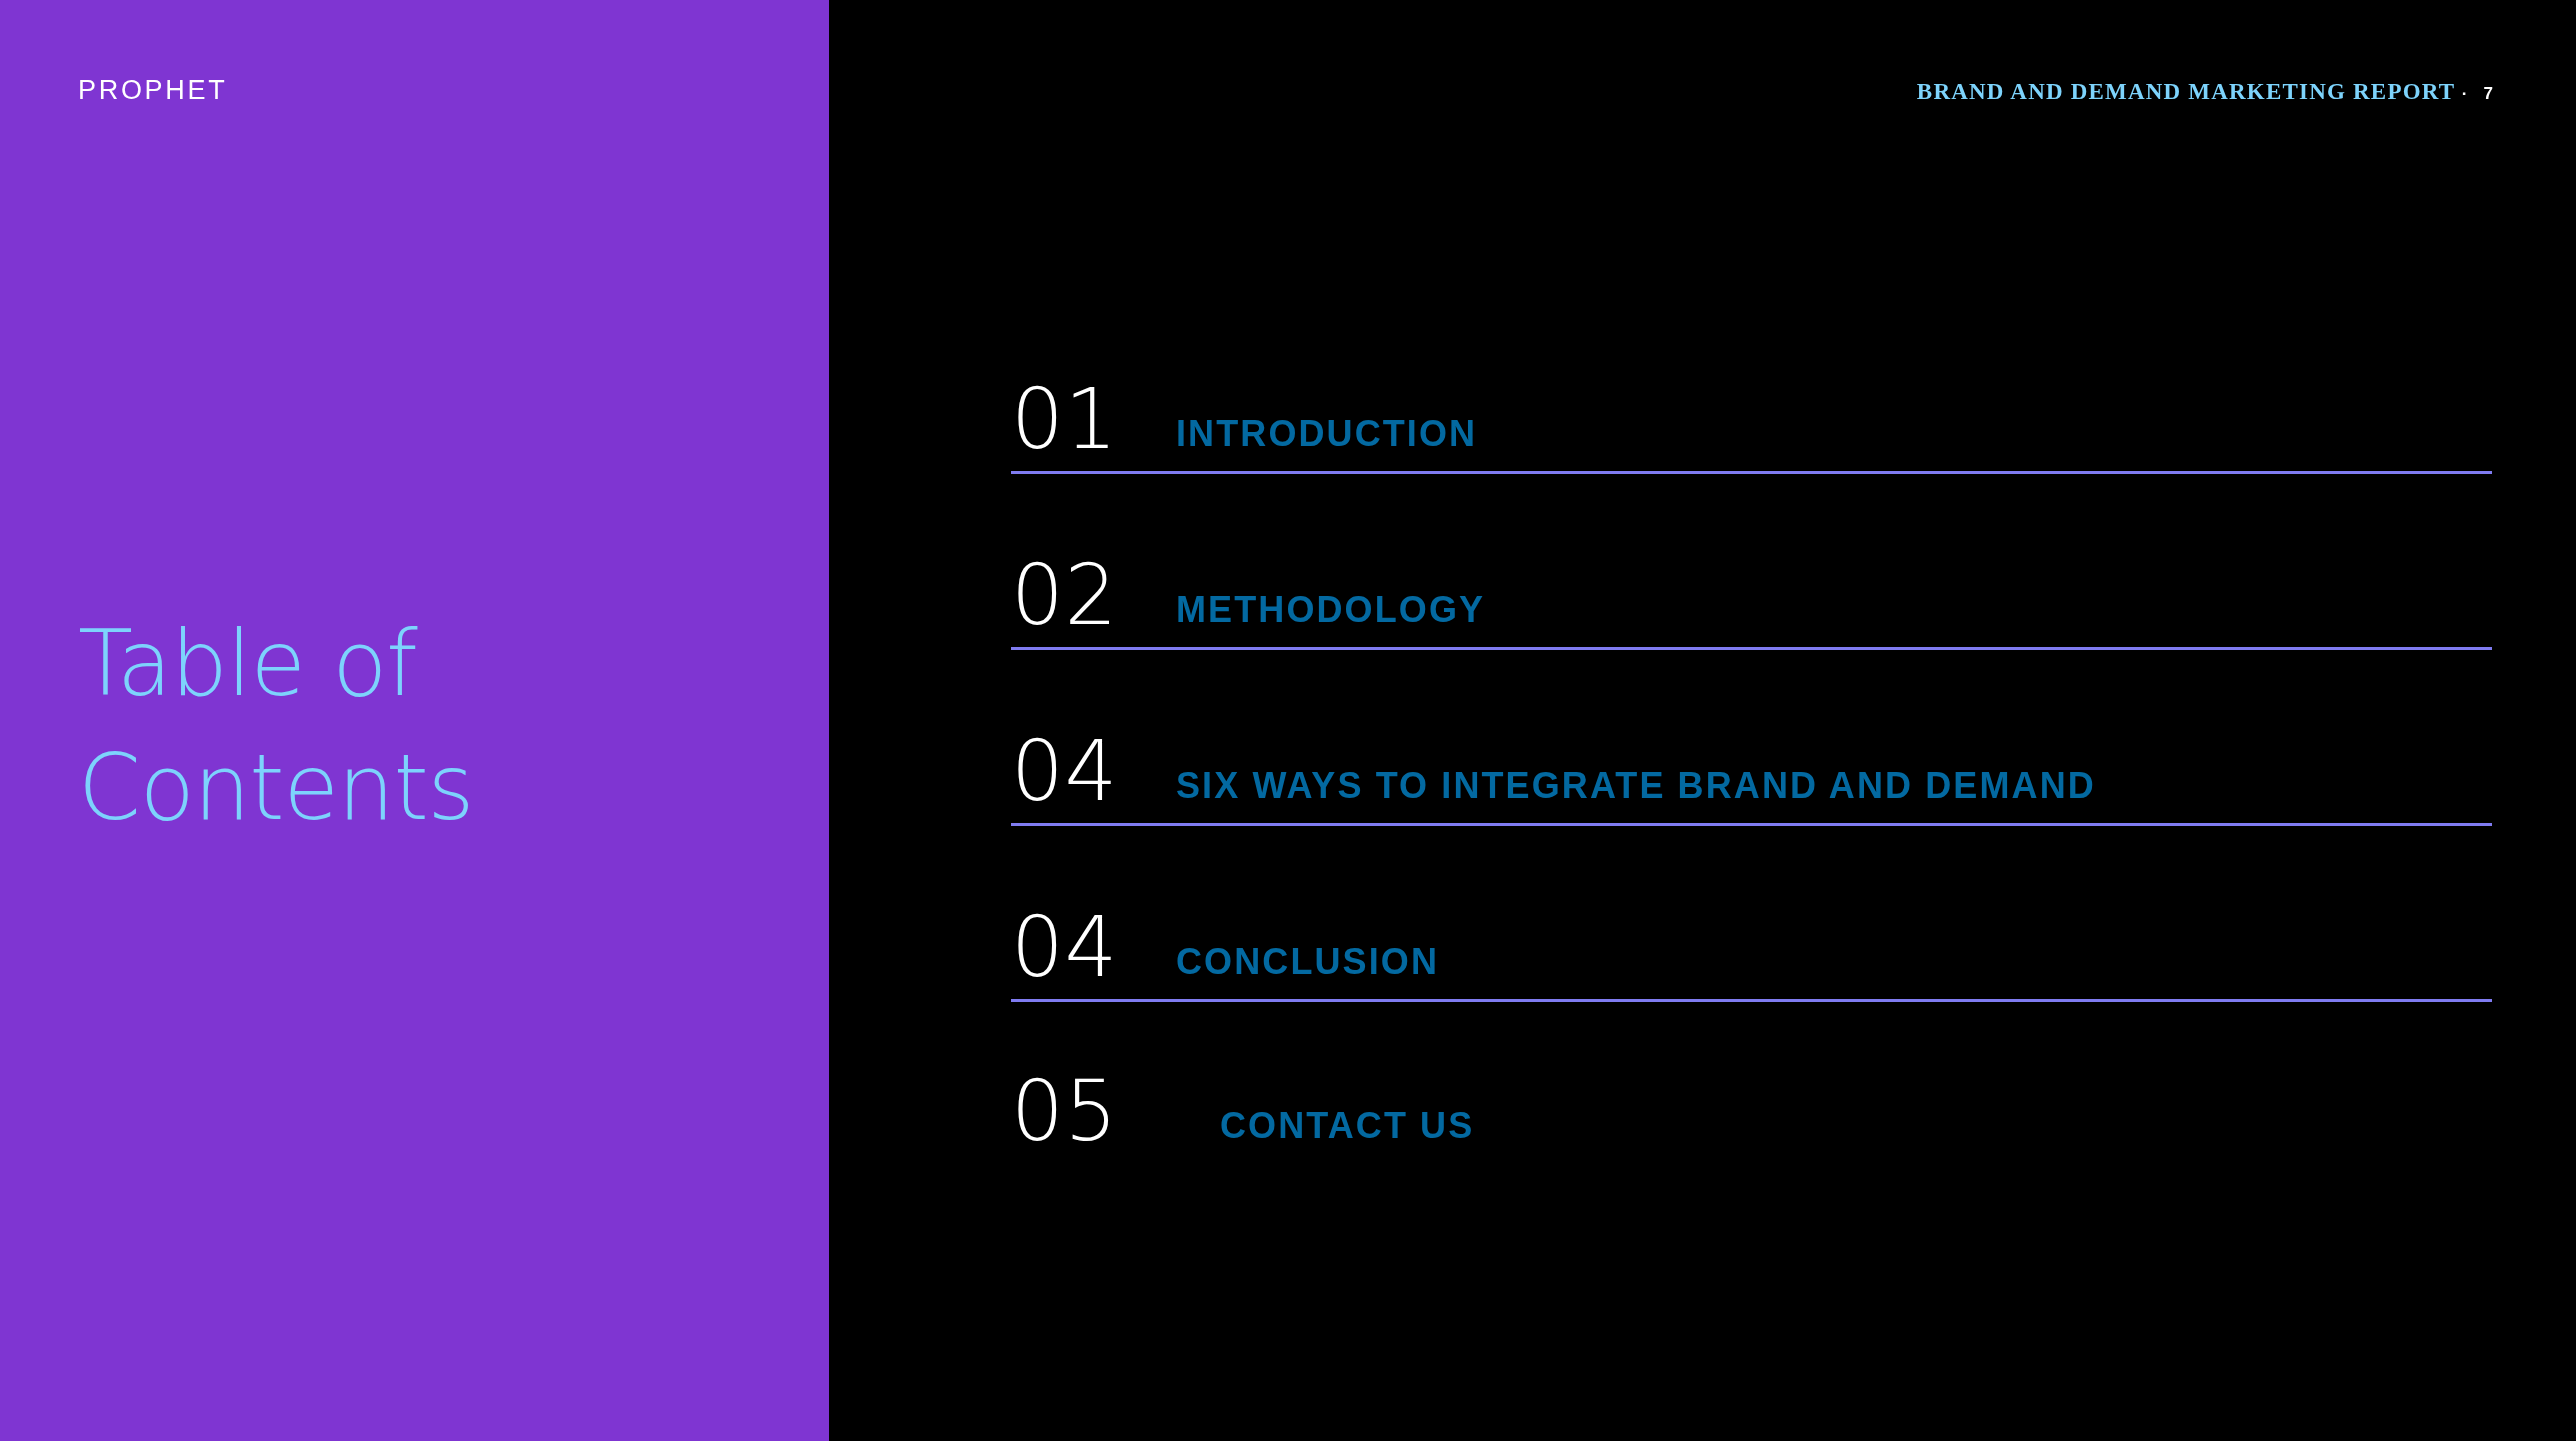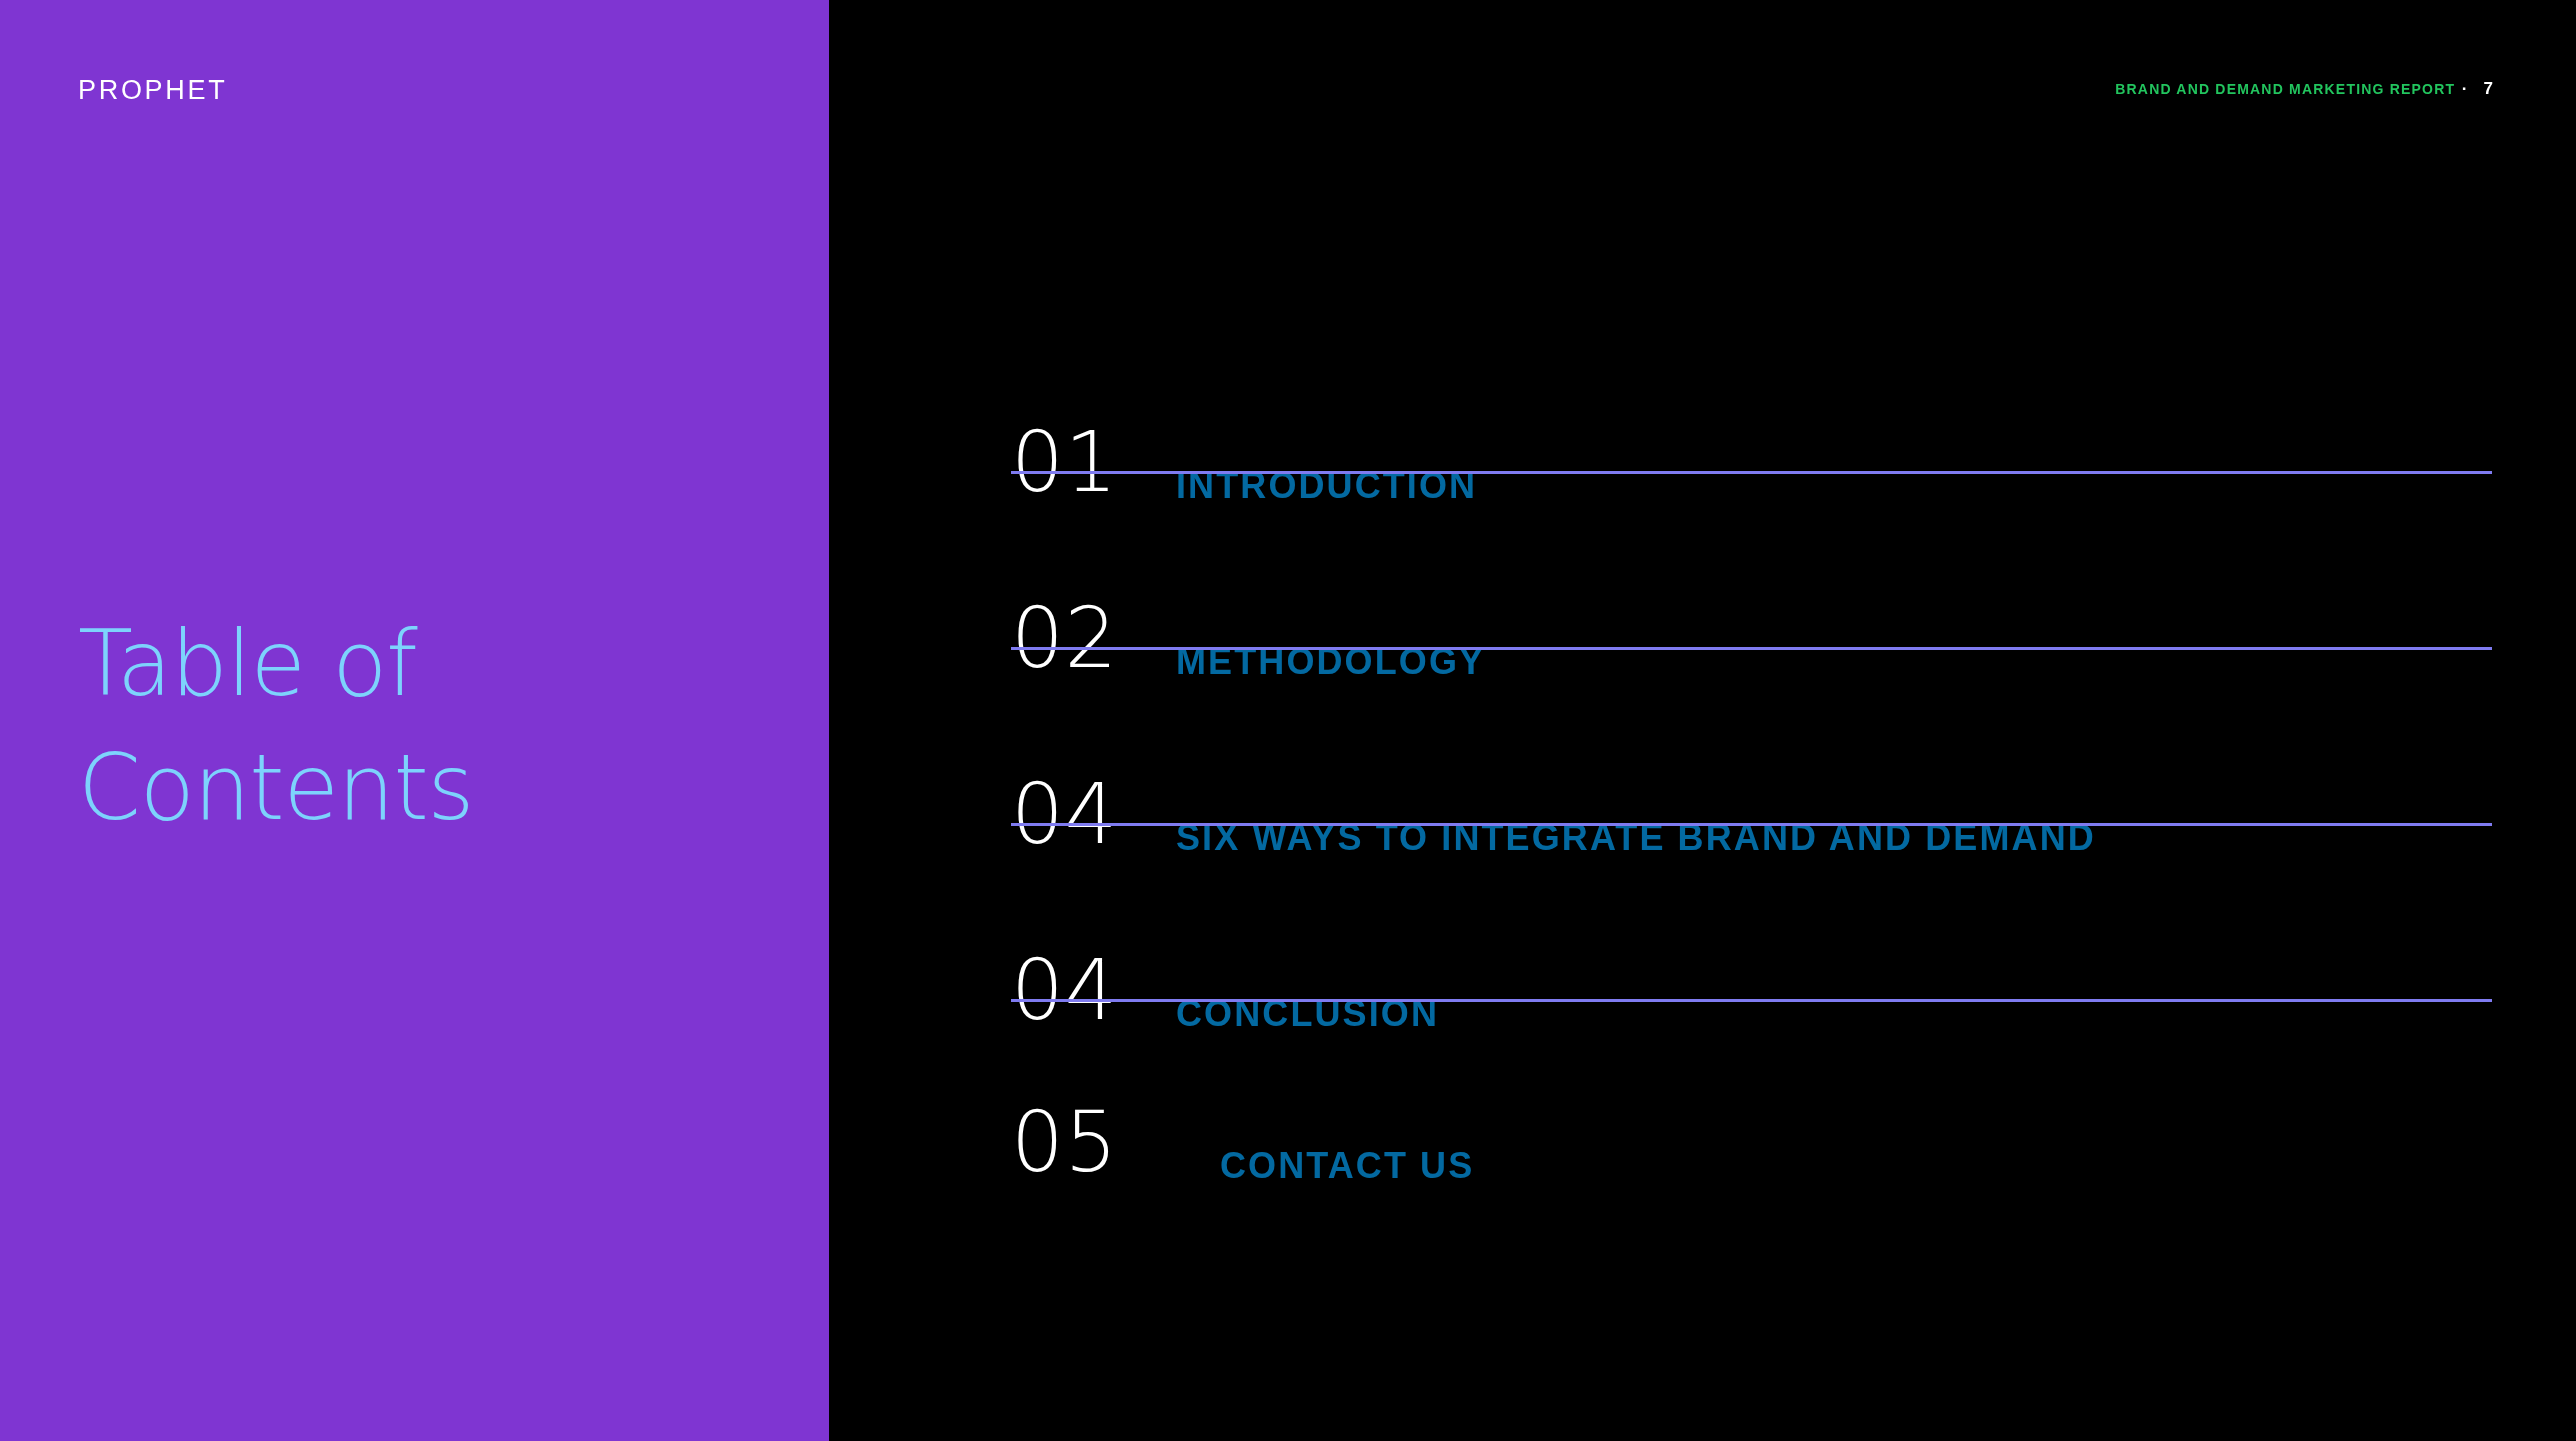--- a/index.html
+++ b/index.html
@@ -59,25 +59,25 @@
   #doc-header {
     position: absolute;
     right: 83px;
     top: 80px;
     display: flex;
     align-items: baseline;
     gap: 0;
     white-space: nowrap;
   }
   #doc-header .hdr-text {
-    font-family: Liberation Sans, sans-serif;
-    font-size: 14px;
+    font-family: Liberation Serif, serif;
+    font-size: 23px;
     font-weight: 700;
     letter-spacing: 1.2px;
-    color: #22c55e;
+    color: #7dd3fc;
     line-height: 1;
   }
   #doc-header .hdr-sep {
     font-family: "Liberation Sans", sans-serif;
     font-size: 17px;
     font-weight: 700;
     color: #FFFFFF;
     padding: 0 3.2px 0 6.4px;
     line-height: 1;
   }
@@ -94,21 +94,21 @@
   #toc-list {
     position: absolute;
     left: 1011px;
     top: 328px;
     width: 1481px;
   }
   .toc-row {
     position: relative;
     height: 176px;
     display: flex;
-    align-items: flex-end;
+    align-items: center;
   }
   .toc-row:last-child { height: 152px; gap: 44px; }
 
   .toc-number {
     font-family: "DejaVu Sans", sans-serif;
     font-size: 83px;
     font-weight: 100;
     color: #FFFFFF;
     line-height: 1.0;
     letter-spacing: 0.8px;

